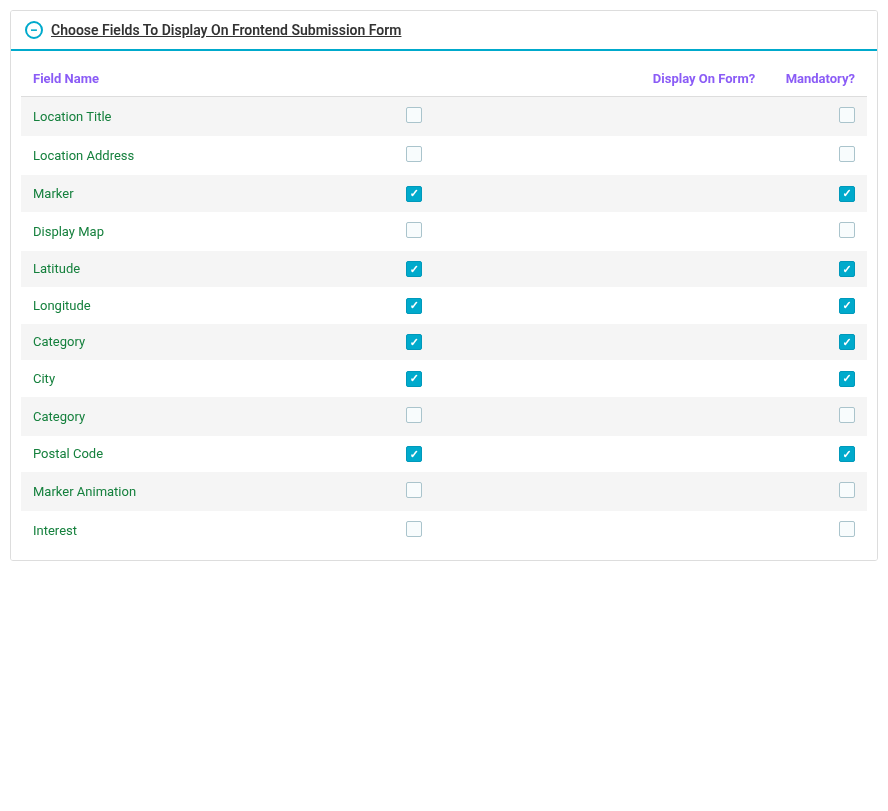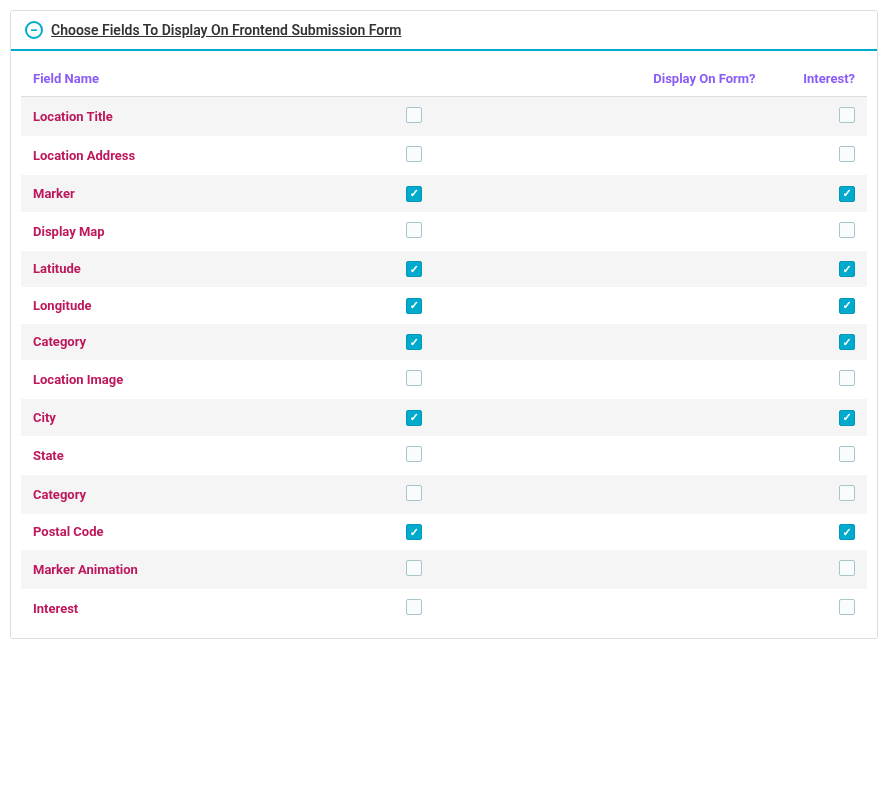--- a/index.html
+++ b/index.html
@@ -87,23 +87,22 @@
       background: #f5f5f5;
     }
 
     tbody tr:nth-child(even) {
       background: #fff;
     }
 
     tbody td {
       padding: 10px 12px;
       font-size: 13px;
-      color: #be185d;
+      color: #15803d;
       vertical-align: middle;
-      font-weight: bold;
     }
 
     .field-name-col {
       width: 380px;
     }
 
     .display-col {
       width: 380px;
     }
 
@@ -150,21 +149,21 @@
   <div class="panel-header">
     <div class="panel-header-icon">−</div>
     <span class="panel-title">Choose Fields To Display On Frontend Submission Form</span>
   </div>
   <div class="table-container">
     <table>
       <thead>
         <tr>
           <th class="field-name-col">Field Name</th>
           <th class="display-col">Display On Form?</th>
-          <th class="mandatory-col">Interest?</th>
+          <th class="mandatory-col">Mandatory?</th>
         </tr>
       </thead>
       <tbody id="table-body">
       <tr>
             <td class="field-name-col">Location Title</td>
             <td class="display-col"><span class="checkbox-unchecked"></span></td>
             <td class="mandatory-col mandatory-td"><span class="checkbox-unchecked"></span></td>
           </tr>
           <tr>
             <td class="field-name-col">Location Address</td>
@@ -190,33 +189,23 @@
             <td class="field-name-col">Longitude</td>
             <td class="display-col"><span class="checkbox-checked"></span></td>
             <td class="mandatory-col mandatory-td"><span class="checkbox-checked"></span></td>
           </tr>
           <tr>
             <td class="field-name-col">Category</td>
             <td class="display-col"><span class="checkbox-checked"></span></td>
             <td class="mandatory-col mandatory-td"><span class="checkbox-checked"></span></td>
           </tr>
           <tr>
-            <td class="field-name-col">Location Image</td>
-            <td class="display-col"><span class="checkbox-unchecked"></span></td>
-            <td class="mandatory-col mandatory-td"><span class="checkbox-unchecked"></span></td>
-          </tr>
-          <tr>
             <td class="field-name-col">City</td>
             <td class="display-col"><span class="checkbox-checked"></span></td>
             <td class="mandatory-col mandatory-td"><span class="checkbox-checked"></span></td>
-          </tr>
-          <tr>
-            <td class="field-name-col">State</td>
-            <td class="display-col"><span class="checkbox-unchecked"></span></td>
-            <td class="mandatory-col mandatory-td"><span class="checkbox-unchecked"></span></td>
           </tr>
           <tr>
             <td class="field-name-col">Category</td>
             <td class="display-col"><span class="checkbox-unchecked"></span></td>
             <td class="mandatory-col mandatory-td"><span class="checkbox-unchecked"></span></td>
           </tr>
           <tr>
             <td class="field-name-col">Postal Code</td>
             <td class="display-col"><span class="checkbox-checked"></span></td>
             <td class="mandatory-col mandatory-td"><span class="checkbox-checked"></span></td>

